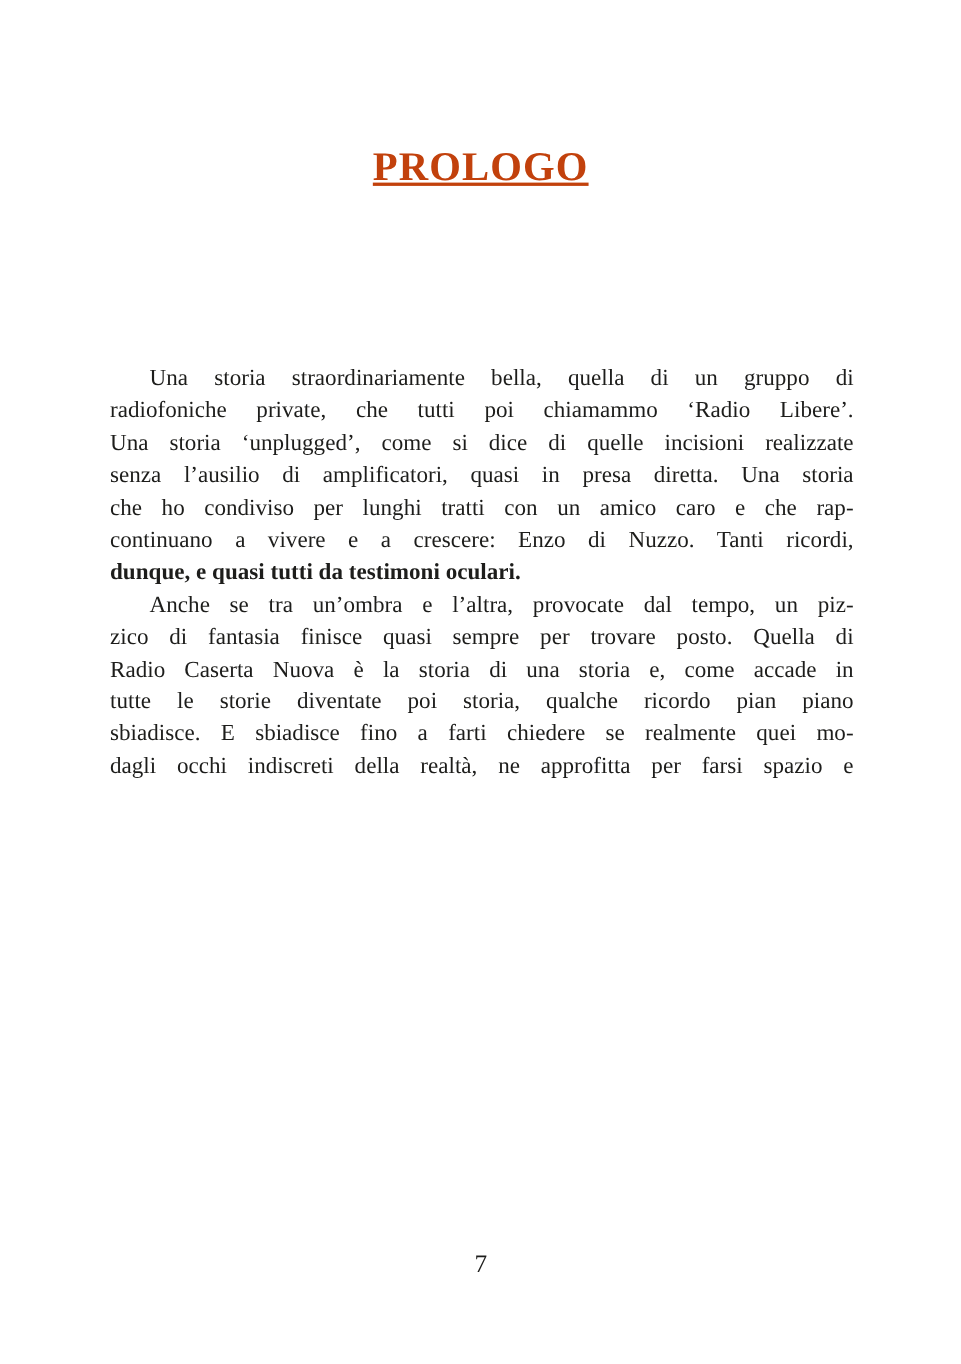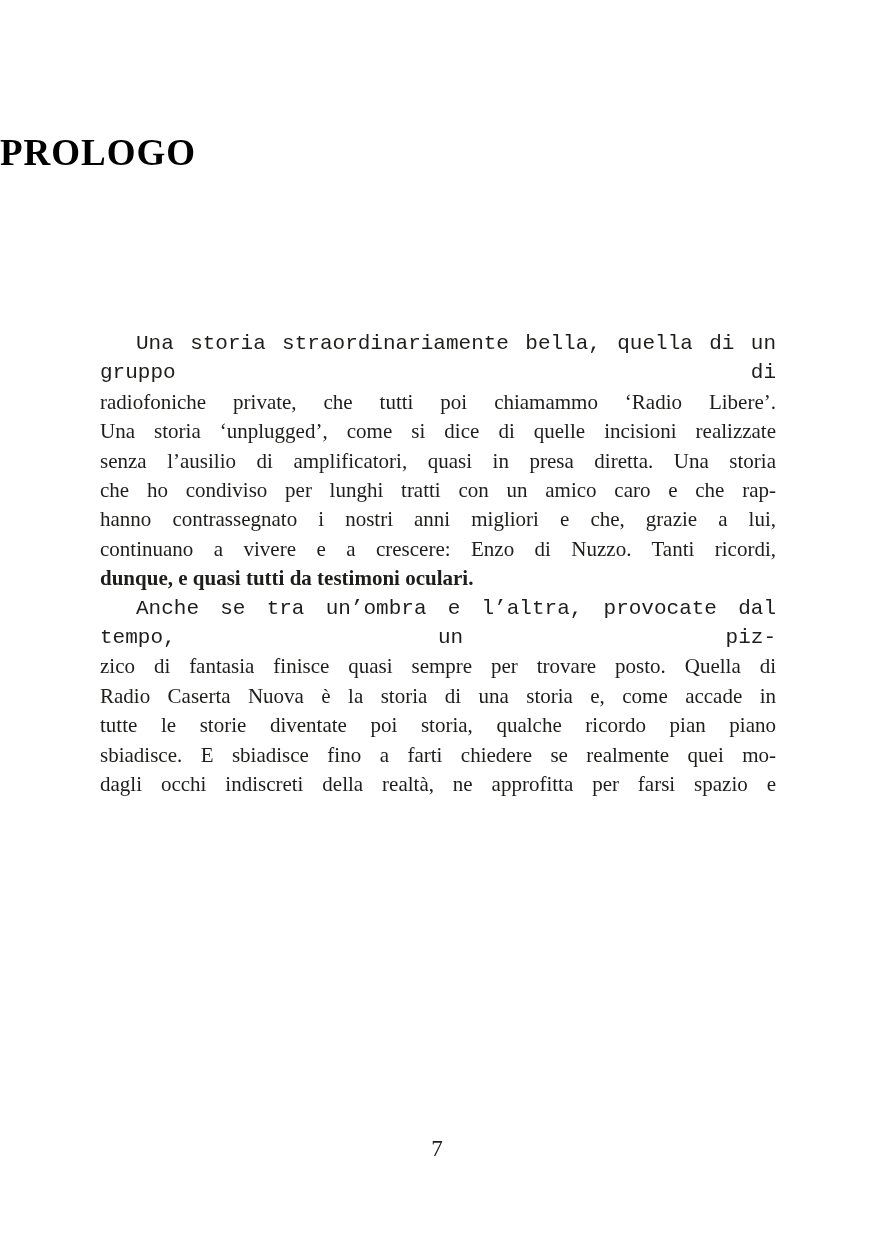--- a/index.html
+++ b/index.html
@@ -14,46 +14,47 @@
     background: #ffffff;
     font-family: "Liberation Serif", "DejaVu Serif", serif;
     color: #1d1d1b;
     overflow: hidden;
   }
   .chapter-title {
     position: absolute;
     top: 131px;
     left: 0;
     right: 0;
+    text-align: center;
     font-size: 37px;
     font-weight: bold;
     letter-spacing: 1px;
     margin: 0;
-    color: #000000;
+    color: #c2410c;
+    text-decoration: underline;
   }
   .text-block {
     position: absolute;
     top: 329px;
     left: 100px;
     width: 676px;
     font-size: 21px;
     line-height: 29.4px;
   }
   .para {
     margin: 0;
     padding: 0;
   }
   .line {
     text-align: justify;
     text-align-last: justify;
     white-space: normal;
   }
   .line.first {
     text-indent: 36px;
-    font-family: Liberation Mono, monospace;
   }
   .line.last {
     text-align-last: left;
     font-weight: bold;
   }
   .page-number {
     position: absolute;
     top: 1136px;
     left: 0;
     right: 0;
@@ -68,21 +69,20 @@
 <div class="page">
   <h1 class="chapter-title">PROLOGO</h1>
 
   <div class="text-block">
       <div class="para">
         <div class="line first">Una storia straordinariamente bella, quella di un gruppo di</div>
         <div class="line">radiofoniche private, che tutti poi chiamammo ‘Radio Libere’.</div>
         <div class="line">Una storia ‘unplugged’, come si dice di quelle incisioni realizzate</div>
         <div class="line">senza l’ausilio di amplificatori, quasi in presa diretta. Una storia</div>
         <div class="line">che ho condiviso per lunghi tratti con un amico caro e che rap-</div>
-        <div class="line">hanno contrassegnato i nostri anni migliori e che, grazie a lui,</div>
         <div class="line">continuano a vivere e a crescere: Enzo di Nuzzo. Tanti ricordi,</div>
         <div class="line last">dunque, e quasi tutti da testimoni oculari.</div>
       </div>
       <div class="para">
         <div class="line first">Anche se tra un’ombra e l’altra, provocate dal tempo, un piz-</div>
         <div class="line">zico di fantasia finisce quasi sempre per trovare posto. Quella di</div>
         <div class="line">Radio Caserta Nuova è la storia di una storia e, come accade in</div>
         <div class="line">tutte le storie diventate poi storia, qualche ricordo pian piano</div>
         <div class="line">sbiadisce. E sbiadisce fino a farti chiedere se realmente quei mo-</div>
         <div class="line">dagli occhi indiscreti della realtà, ne approfitta per farsi spazio e</div>

